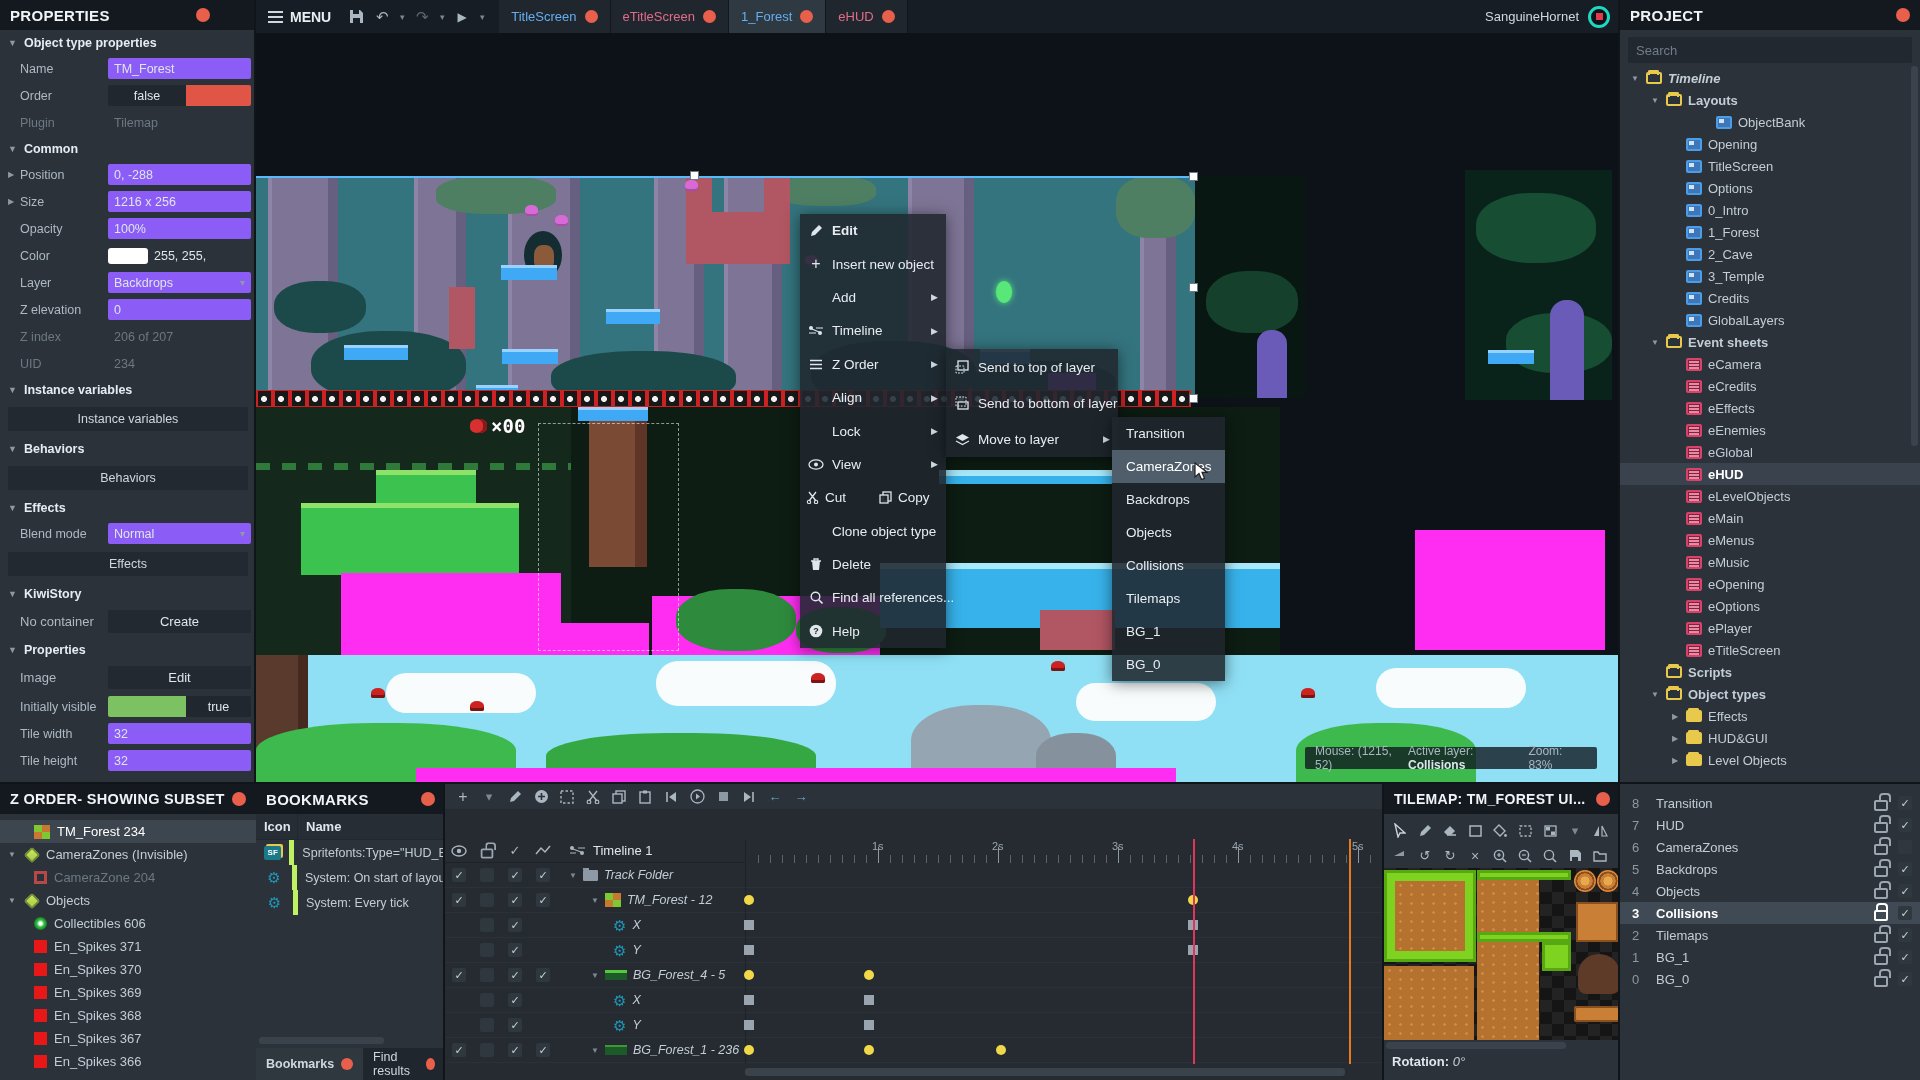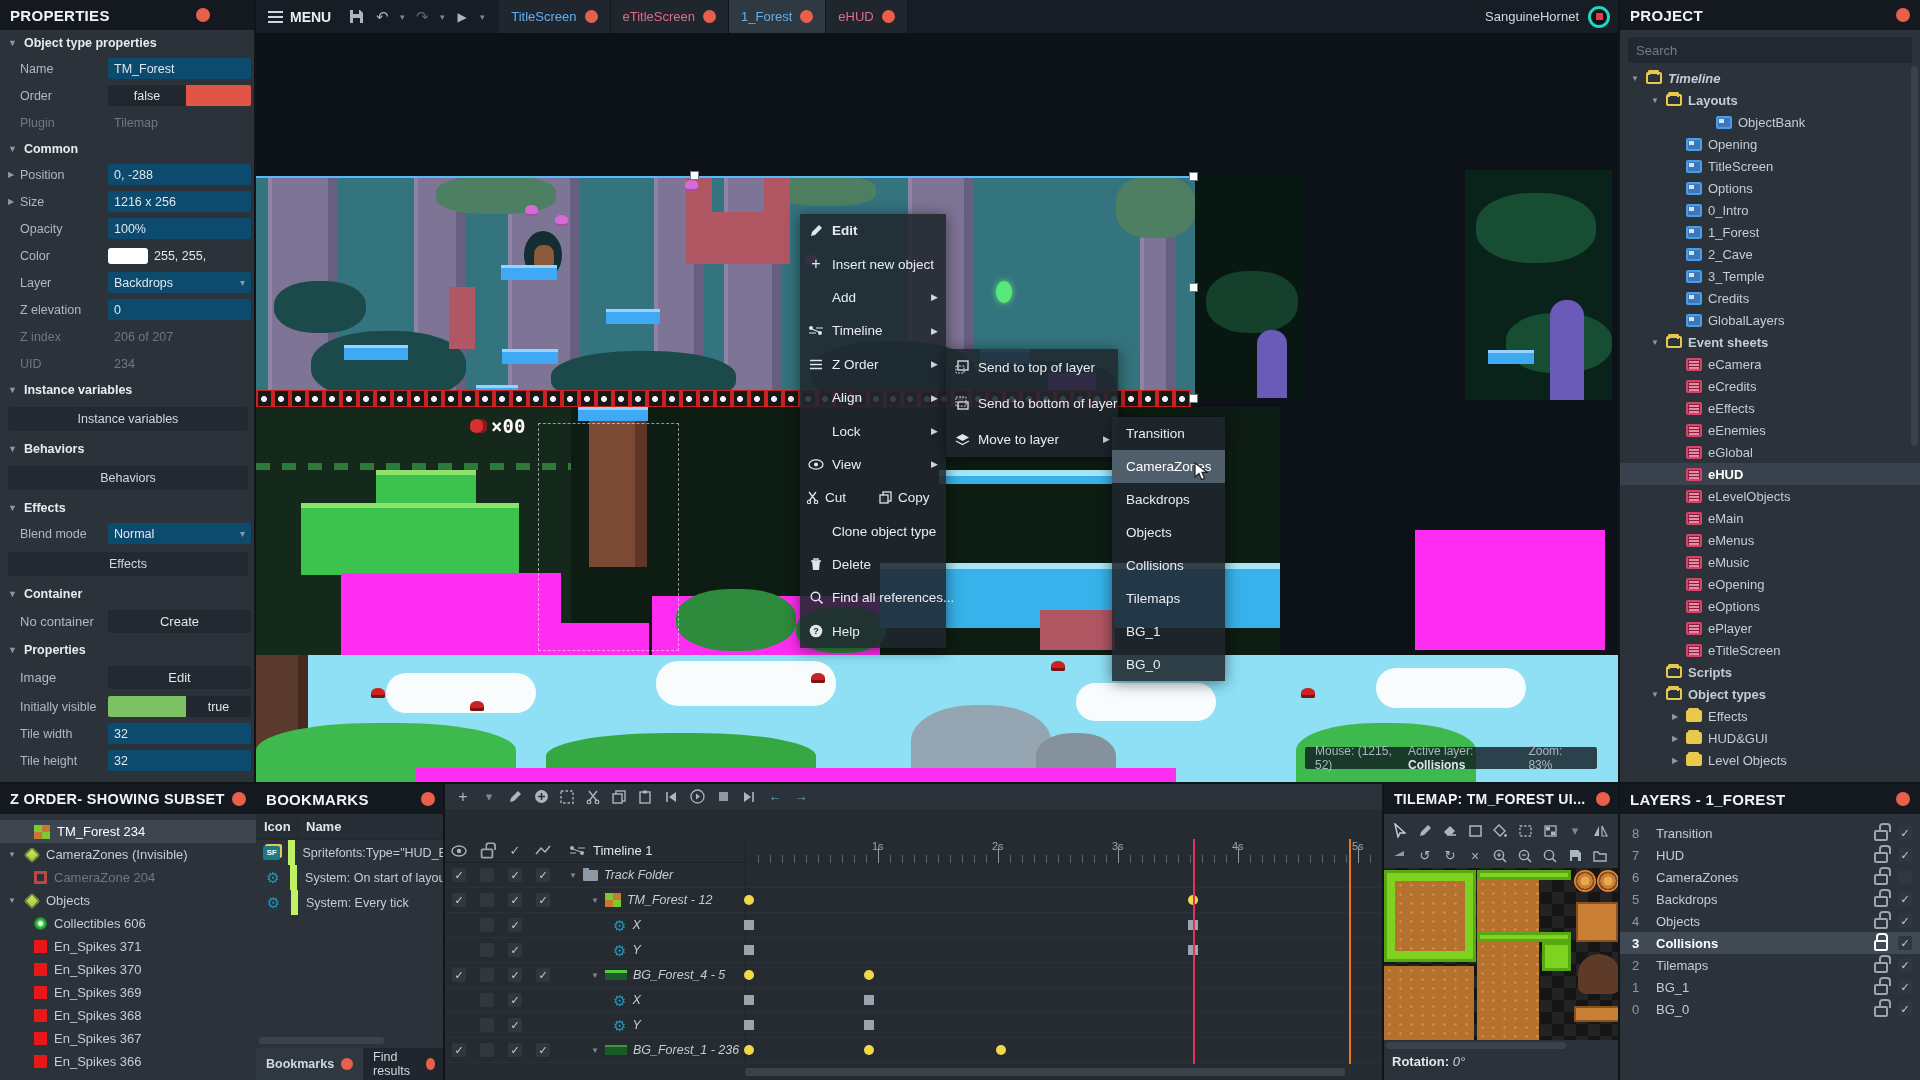--- a/index.html
+++ b/index.html
@@ -17,21 +17,21 @@
   #properties { left:0; top:0; width:256px; height:784px; background:#2b323a; }
   .sec { display:flex; align-items:center; height:25px; padding-left:8px; gap:7px;
     font-weight:bold; color:#e6ecf2; font-size:12.5px; }
   .sec .tri { color:#8d99a4; font-size:9px; }
   .prow { display:flex; align-items:center; height:27px; padding-left:20px; font-size:12.5px; }
   .prow .plabel { width:88px; color:#aeb9c3; white-space:nowrap; overflow:hidden; }
   .prow .plabel.dim, .prow .pval.dim { color:#6d7882; }
   .prow .exp { color:#8d99a4; font-size:8px; margin-right:6px; margin-left:-12px; width:6px;}
   .pval { flex:1; margin-right:5px; height:21px; display:flex; align-items:center;
     padding:0 6px; color:#dfe6ec; overflow:hidden; white-space:nowrap; }
-  .pval.box { background:#0c4a6e; border-radius:2px; }
+  .pval.box { background:#8b5cf6; border-radius:2px; }
   .pval.dd::after { content:"▾"; margin-left:auto; color:#8d99a4; font-size:10px; }
   .toggle { flex:1; margin-right:5px; height:21px; display:flex; border-radius:2px; overflow:hidden; }
   .toggle .t-dark { background:#21272e; flex:1.2; display:flex; align-items:center; justify-content:center; color:#dfe6ec; }
   .toggle .t-red { background:#e05545; flex:1; }
   .toggle .t-green { background:#7cc162; flex:1.2; }
   .toggle .t-val { background:#21272e; flex:1; display:flex; align-items:center; justify-content:center; color:#dfe6ec; }
   .swatch { width:40px; height:16px; background:#fff; border-radius:3px; margin-right:6px; flex-shrink:0;}
   .bigbtn { margin:5px 8px; height:24px; background:#222931; border-radius:2px; display:flex;
     align-items:center; justify-content:center; color:#cfd8e0; font-size:12.5px; }
   .btnrow { display:flex; align-items:center; height:31px; padding-left:20px; }
@@ -145,21 +145,21 @@
   .zo-coll { width:13px; height:13px; border-radius:50%; background:radial-gradient(#fff 15%,#30c040 40%,#188028 70%); flex-shrink:0;}
   .zo-tile { width:16px; height:14px; background:conic-gradient(#c87830 25%,#7ec832 0 50%,#c87830 0 75%,#7ec832 0); flex-shrink:0;}
   .zo-sel { background:#3d464f; color:#fff; }
 
   #bookmarks { left:256px; top:784px; width:189px; height:296px; }
   #bm-cols { display:flex; height:26px; align-items:center; font-weight:bold; color:#dfe6ec;
     border-bottom:1px solid #222830; background:#262d34; }
   #bm-cols .c1 { width:42px; padding-left:8px; border-right:1px solid #222830; height:100%; display:flex; align-items:center;}
   #bm-cols .c2 { padding-left:8px; }
   .bm-row { display:flex; align-items:center; height:25px; font-size:12.5px; }
-  .bm-row .c1 { width:42px; display:flex; justify-content:center; border-right:7px solid #bef264; height:100%; align-items:center;}
+  .bm-row .c1 { width:42px; display:flex; justify-content:center; border-right:5px solid #bef264; height:100%; align-items:center;}
   .bm-row .c2 { padding-left:8px; white-space:nowrap; overflow:hidden; color:#c3cdd6; }
   .bm-sf { width:17px; height:14px; background:#1a7a8a; border-radius:2px; color:#fff; font-size:8px;
     font-weight:bold; display:flex; align-items:center; justify-content:center;
     box-shadow:2px -2px 0 #e8c94c; }
   .gear { color:#2196b8; font-size:15px; line-height:1; }
   #bm-tabs { position:absolute; bottom:0; left:0; right:0; height:32px; display:flex; background:#20262d; }
   .bm-tab { display:flex; align-items:center; gap:7px; padding:0 10px; font-size:12.5px; color:#cfd8e0; }
   .bm-tab.active { background:#2f373f; font-weight:bold; }
   .bm-tab .tdot { width:12px; height:12px; border-radius:50%; background:#e8604c; }
   #bm-scroll { position:absolute; bottom:36px; left:3px; width:125px; height:7px; background:#3a434c; border-radius:3px;}
@@ -468,21 +468,21 @@
           <span class="tri">▼</span>
           <span>Effects</span>
         </div>
         <div class="prow">
           <span class="plabel">Blend mode</span>
           <div class="pval box dd">Normal</div>
         </div>
         <div class="bigbtn">Effects</div>
         <div class="sec">
           <span class="tri">▼</span>
-          <span>Container</span>
+          <span>KiwiStory</span>
         </div>
         <div class="btnrow">
           <span class="plabel">No container</span>
           <div class="sbtn">Create</div>
         </div>
         <div class="sec">
           <span class="tri">▼</span>
           <span>Properties</span>
         </div>
         <div class="btnrow">
@@ -1181,24 +1181,20 @@
       <div class="abs" style="left:194px;top:86px;width:42px;height:40px;background:#5e3a28;border-radius:50% 50% 20% 20%;"></div>
       <div class="abs" style="left:190px;top:138px;width:46px;height:16px;background:#c97f35;box-shadow:inset 0 0 0 2px #8a4f1f;border-radius:3px;"></div>
     </div>
     <div id="tm-scroll"></div>
     <div id="tm-rot">
       <span>Rotation:</span> <i style="font-style:italic;">0°</i>
     </div>
   </div>
 
   <div id="layers" class="panel">
-    <div class="phead">
-      <span>LAYERS - 1_FOREST</span>
-      <span class="dot"></span>
-    </div>
     <div id="ly-list" style="padding-top:8px;">
         <div class="ly-row">
           <span class="num">8</span>
           <span class="nm">Transition</span>
           <span class="lock"></span>
           <span class="cbox">✓</span>
         </div>
         <div class="ly-row">
           <span class="num">7</span>
           <span class="nm">HUD</span>

